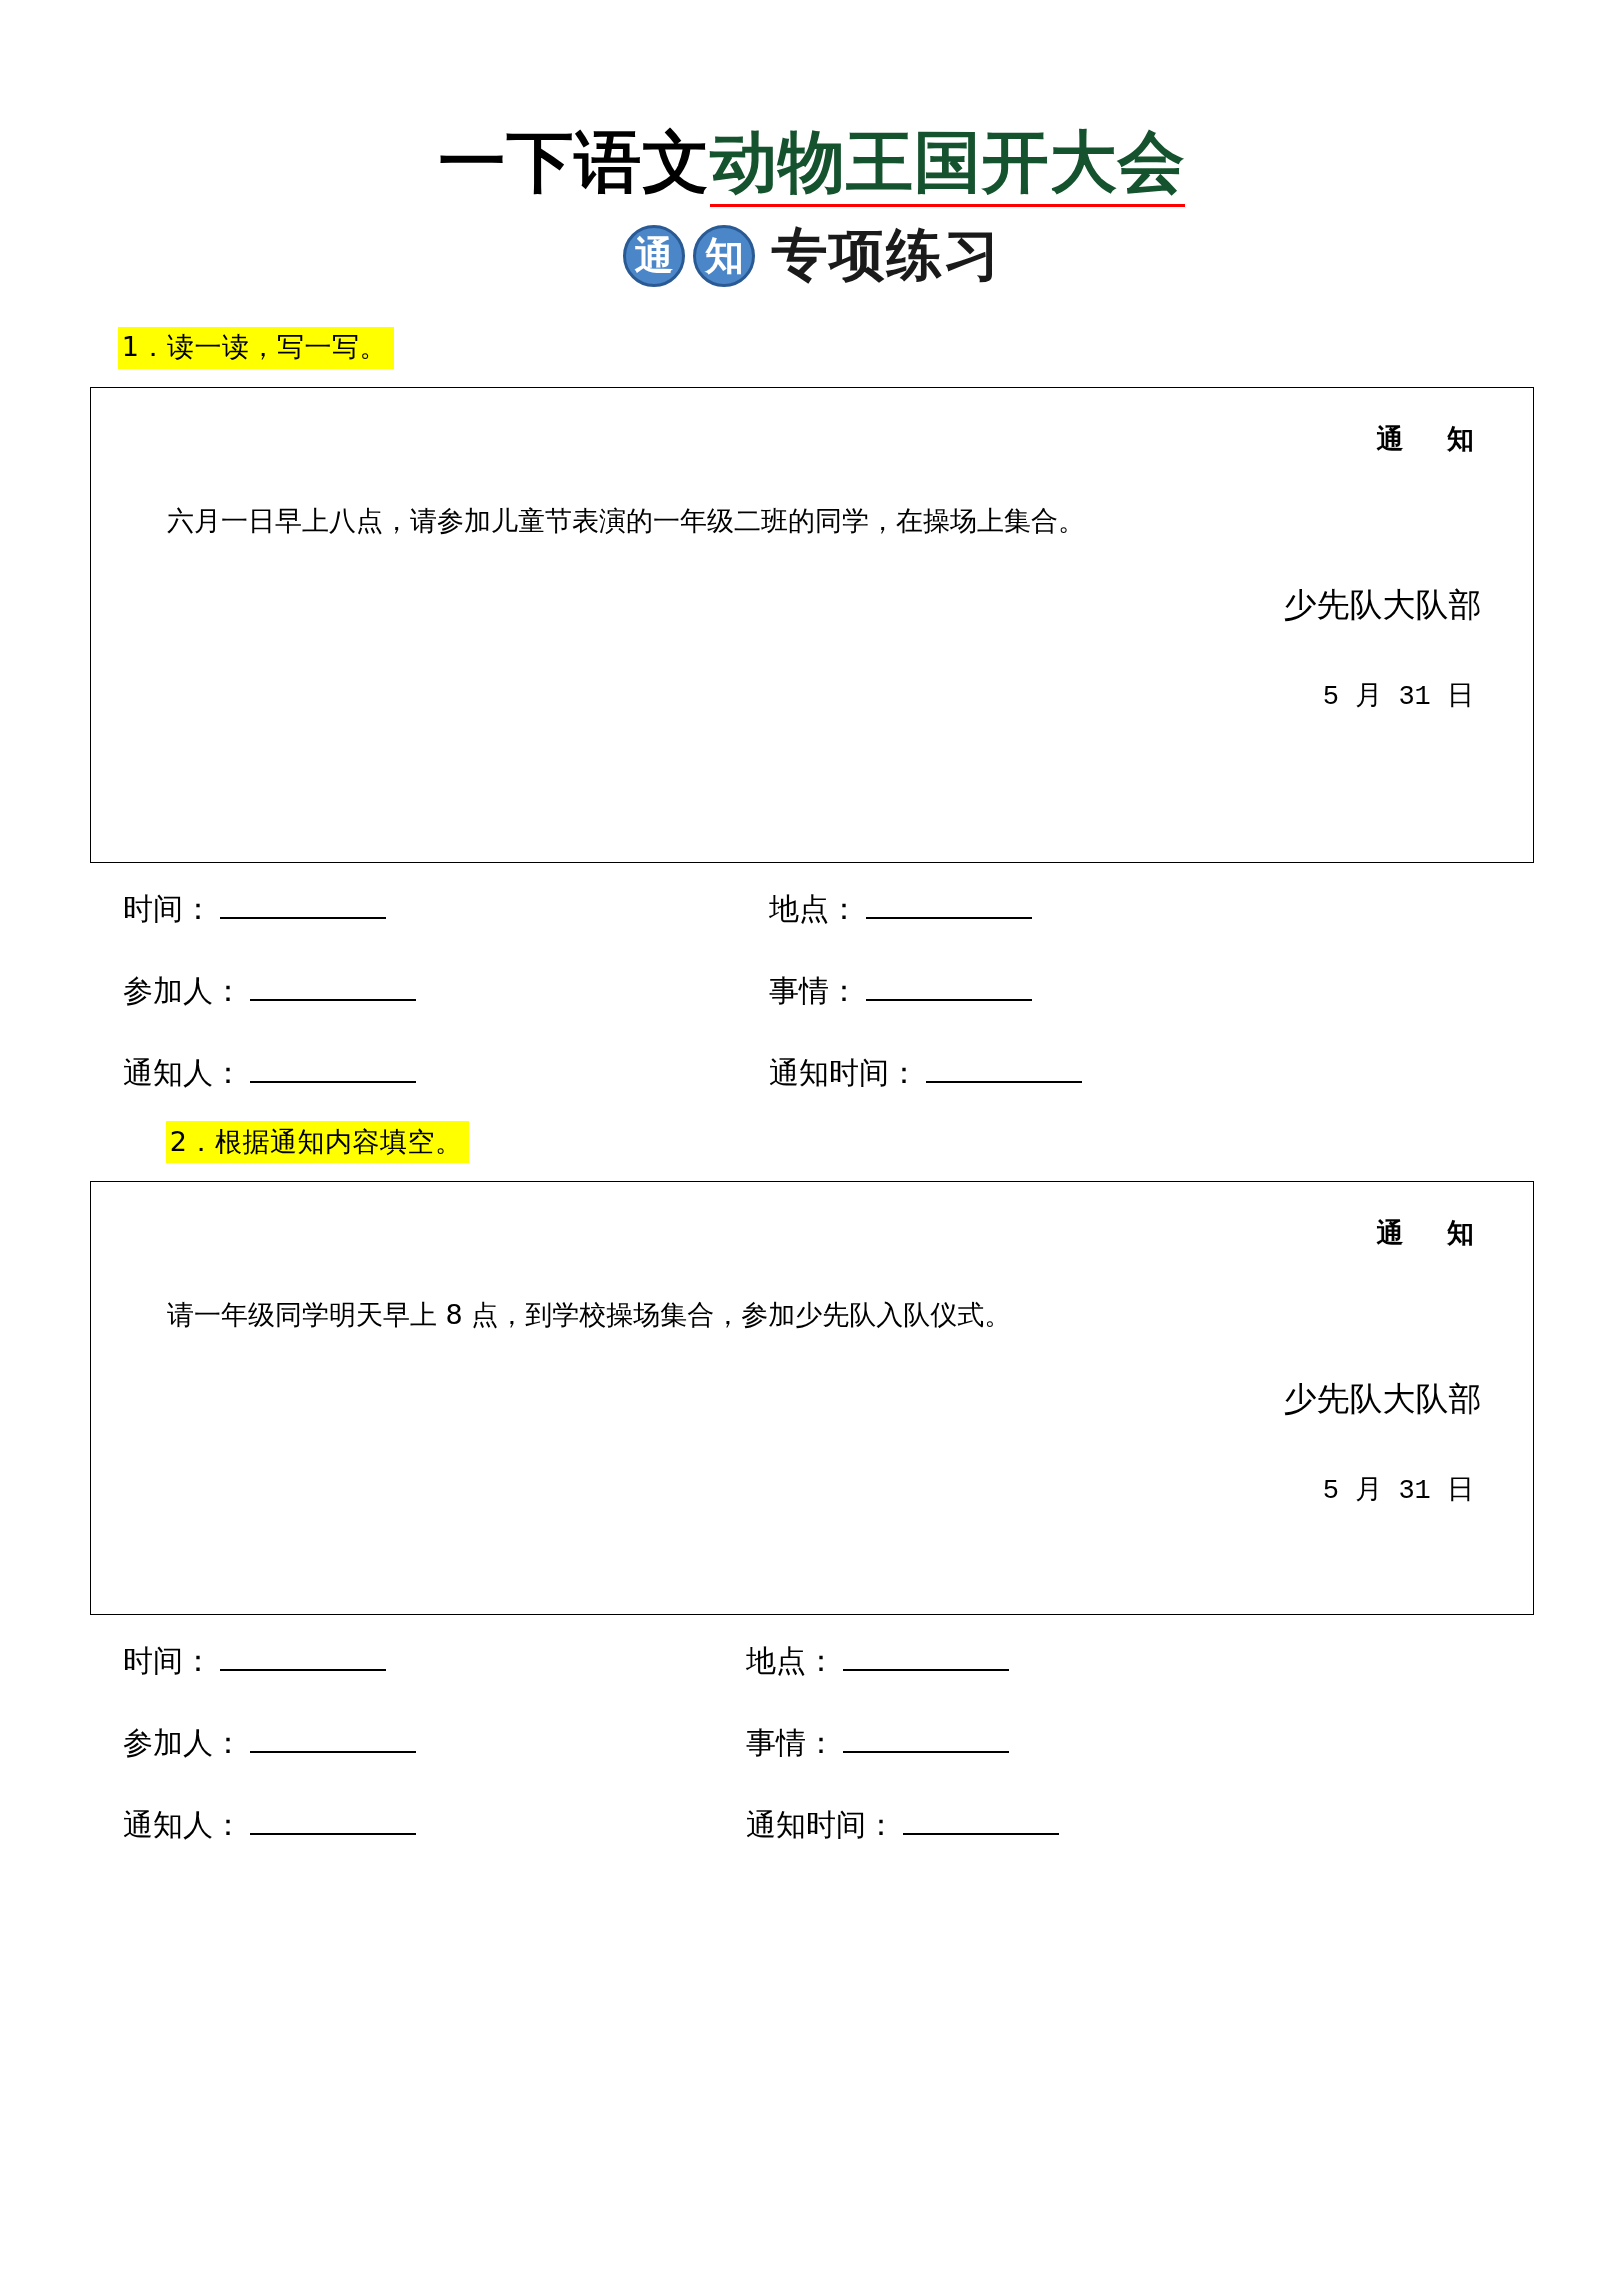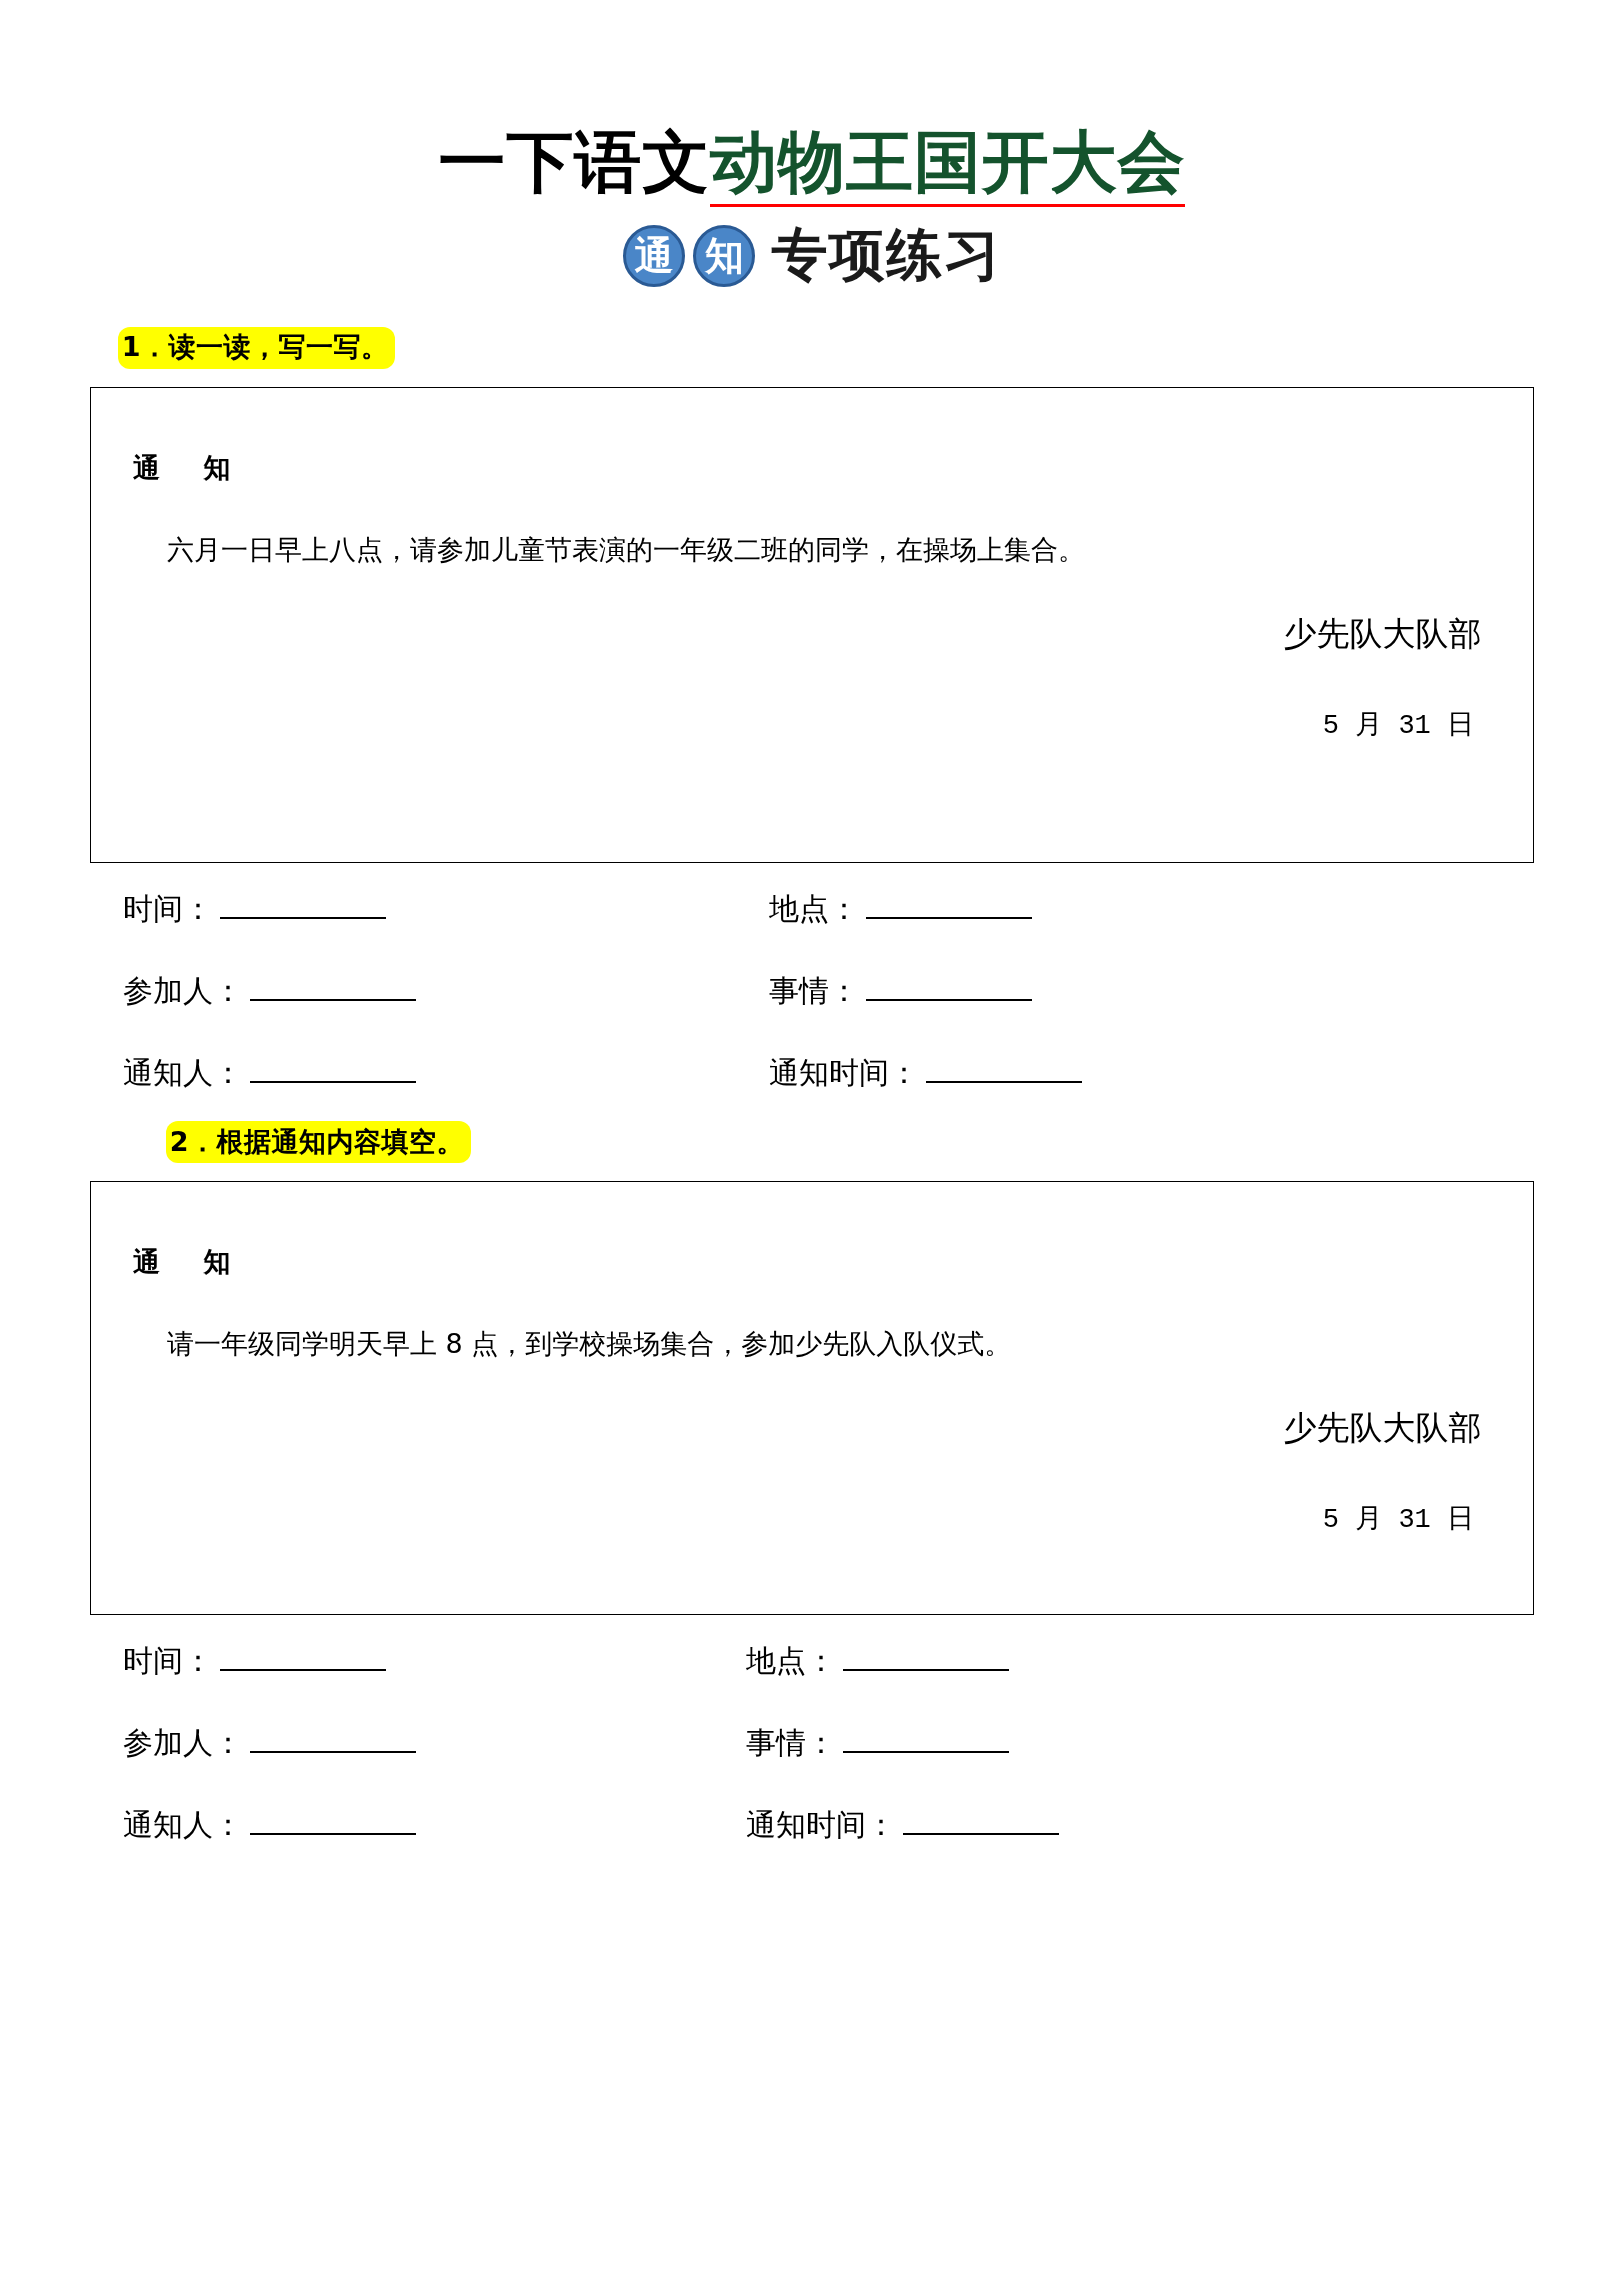--- a/index.html
+++ b/index.html
@@ -71,47 +71,46 @@
     font-weight: bold;
     font-size: 56px;
     color: #1a1a1a;
     margin-left: 7.5px;
     letter-spacing: 1.4px;
   }
 
   
   .section-heading {
     font-family: "DejaVu Sans", sans-serif;
-    font-weight: bold;
+    font-weight: normal;
     font-size: 27px;
     background: #ffff00;
     display: inline-block;
     padding: 2.8px 6.6px 3.8px 3.8px;
     letter-spacing: 0.5px;
-    border-radius: 12px;
   }
   .heading-wrap-1 { margin-top: 33px; margin-left: 28px; }
   .heading-wrap-2 { margin-top: 27px; margin-left: 28px; padding-left: 48px; }
 
   
   .notice-box {
     border: 1.9px solid #000000;
     margin-top: 18px;
     box-sizing: border-box;
   }
   .notice-box-1 { height: 476px; padding: 0 42px; }
   .notice-box-2 { height: 434px; padding: 0 42px; }
 
   .notice-title {
-    text-align: left;
+    text-align: right;
     font-family: "DejaVu Sans", sans-serif;
     font-weight: bold;
     font-size: 27px;
     letter-spacing: 17px;
-    margin-top: 62px;
+    margin-top: 33px;
   }
   .notice-body {
     font-family: "DejaVu Sans", sans-serif;
     font-size: 27px;
     margin-top: 44px;
     text-indent: 34px;
     line-height: 1.5;
     white-space: nowrap;
   }
   .notice-sign {

